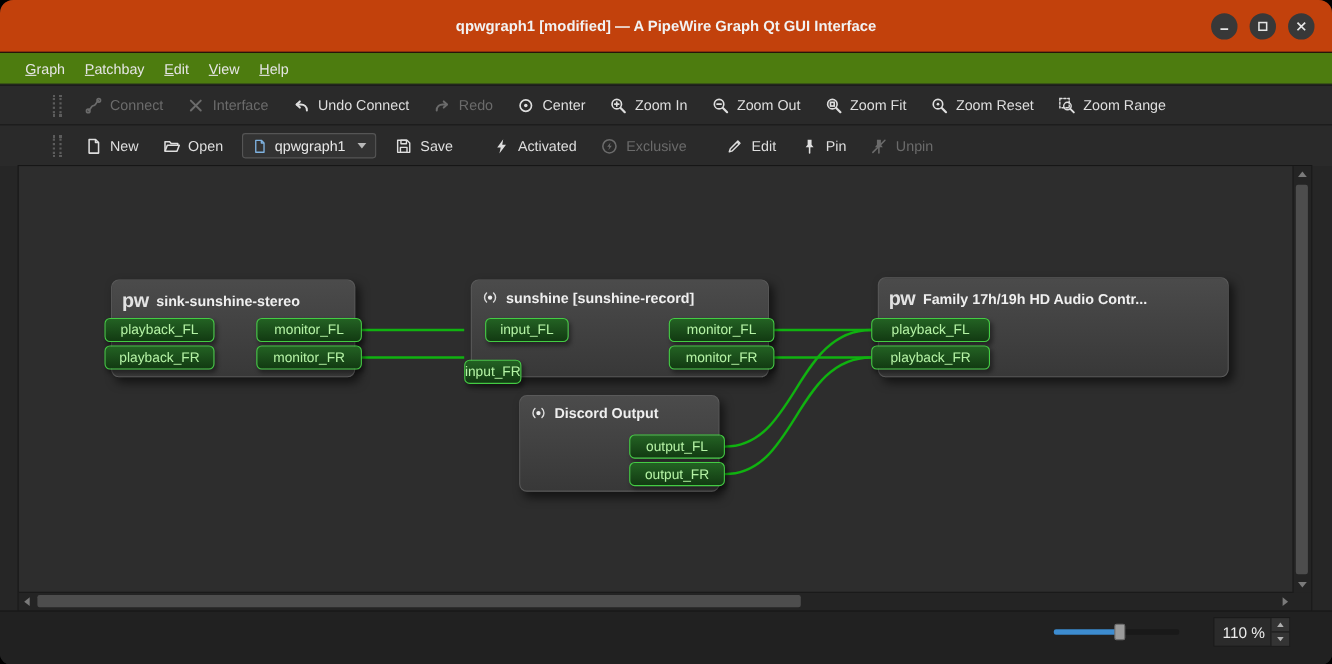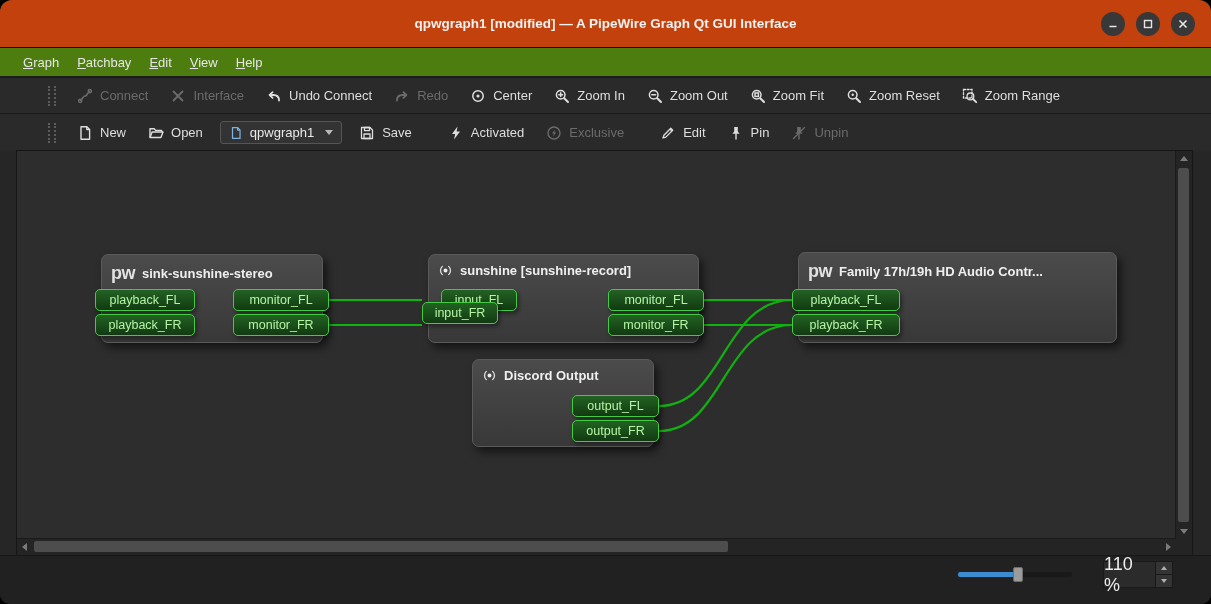--- a/index.html
+++ b/index.html
@@ -56,21 +56,21 @@
   .arr-down{bottom:5px;left:4px;border-left:4px solid transparent;border-right:4px solid transparent;border-top:5px solid #7a7a7a;}
 
   
   #statusbar{position:absolute;left:0;right:0;bottom:0;height:48px;background:#212121;border-top:1px solid #171717;}
   .sb-zoom-out{position:absolute;left:933px;top:565px;}
   .sb-zoom-in{position:absolute;left:1080px;top:565px;}
   .slider{position:absolute;left:958px;top:572px;width:114px;height:5px;background:#191919;border-radius:2px;cursor:pointer;}
   .slider .fill{position:absolute;left:0;top:0;height:5px;width:58px;background:#3d8cd0;border-radius:2px;}
   .slider .knob{position:absolute;left:55px;top:-5px;width:10px;height:15px;background:#9b9b9b;border-radius:2px;border:1px solid #6c6c6c;box-sizing:border-box;}
   .spinbox{position:absolute;left:1103px;top:561px;width:70px;height:27px;background:#2b2b2b;border:1px solid #191919;box-sizing:border-box;display:flex;align-items:stretch;cursor:text;}
-  .spin-value{flex:1;display:flex;align-items:center;justify-content:flex-end;padding-right:5px;color:#ececec;font-size:18px;}
+  .spin-value{flex:1;display:flex;align-items:center;justify-content:flex-end;padding-right:5px;color:#ececec;font-size:14px;}
   .spin-arrows{width:16px;display:flex;flex-direction:column;border-left:1px solid #191919;}
   .spin-btn{flex:1;background:#343434;display:flex;align-items:center;justify-content:center;cursor:pointer;}
   .spin-btn + .spin-btn{border-top:1px solid #191919;}
   .tri-up{width:0;height:0;border-left:3.5px solid transparent;border-right:3.5px solid transparent;border-bottom:4.5px solid #b0b0b0;}
   .tri-down{width:0;height:0;border-left:3.5px solid transparent;border-right:3.5px solid transparent;border-top:4.5px solid #b0b0b0;}
 </style>
 </head>
 <body>
 
 <div class="window">
@@ -307,21 +307,21 @@
         <path d="M642 255 C707 255 706 149 775 149"></path>
         <path d="M642 280 C707 280 706 174 775 174"></path>
       </svg>
 
       <div class="port" style="left:78px;top:138px;width:100px;">playback_FL</div>
       <div class="port" style="left:78px;top:163px;width:100px;">playback_FR</div>
       <div class="port" style="left:216px;top:138px;width:96px;">monitor_FL</div>
       <div class="port" style="left:216px;top:163px;width:96px;">monitor_FR</div>
 
       <div class="port" style="left:405px;top:138px;width:76px;margin-left:19px;">input_FL</div>
-      <div class="port" style="left:405px;top:151px;width:76px;">input_FR</div>
+      <div class="port" style="left:405px;top:176px;width:52px;">input_FR</div>
       <div class="port" style="left:591px;top:138px;width:96px;">monitor_FL</div>
       <div class="port" style="left:591px;top:163px;width:96px;">monitor_FR</div>
 
       <div class="port" style="left:555px;top:244px;width:87px;">output_FL</div>
       <div class="port" style="left:555px;top:269px;width:87px;">output_FR</div>
 
       <div class="port" style="left:775px;top:138px;width:108px;">playback_FL</div>
       <div class="port" style="left:775px;top:163px;width:108px;">playback_FR</div>
 
     </div>

